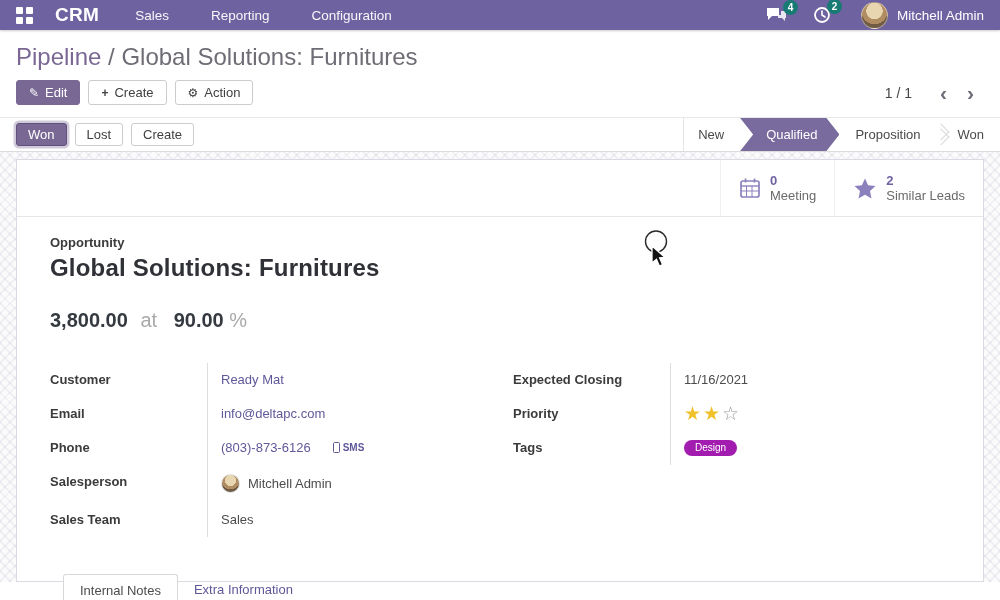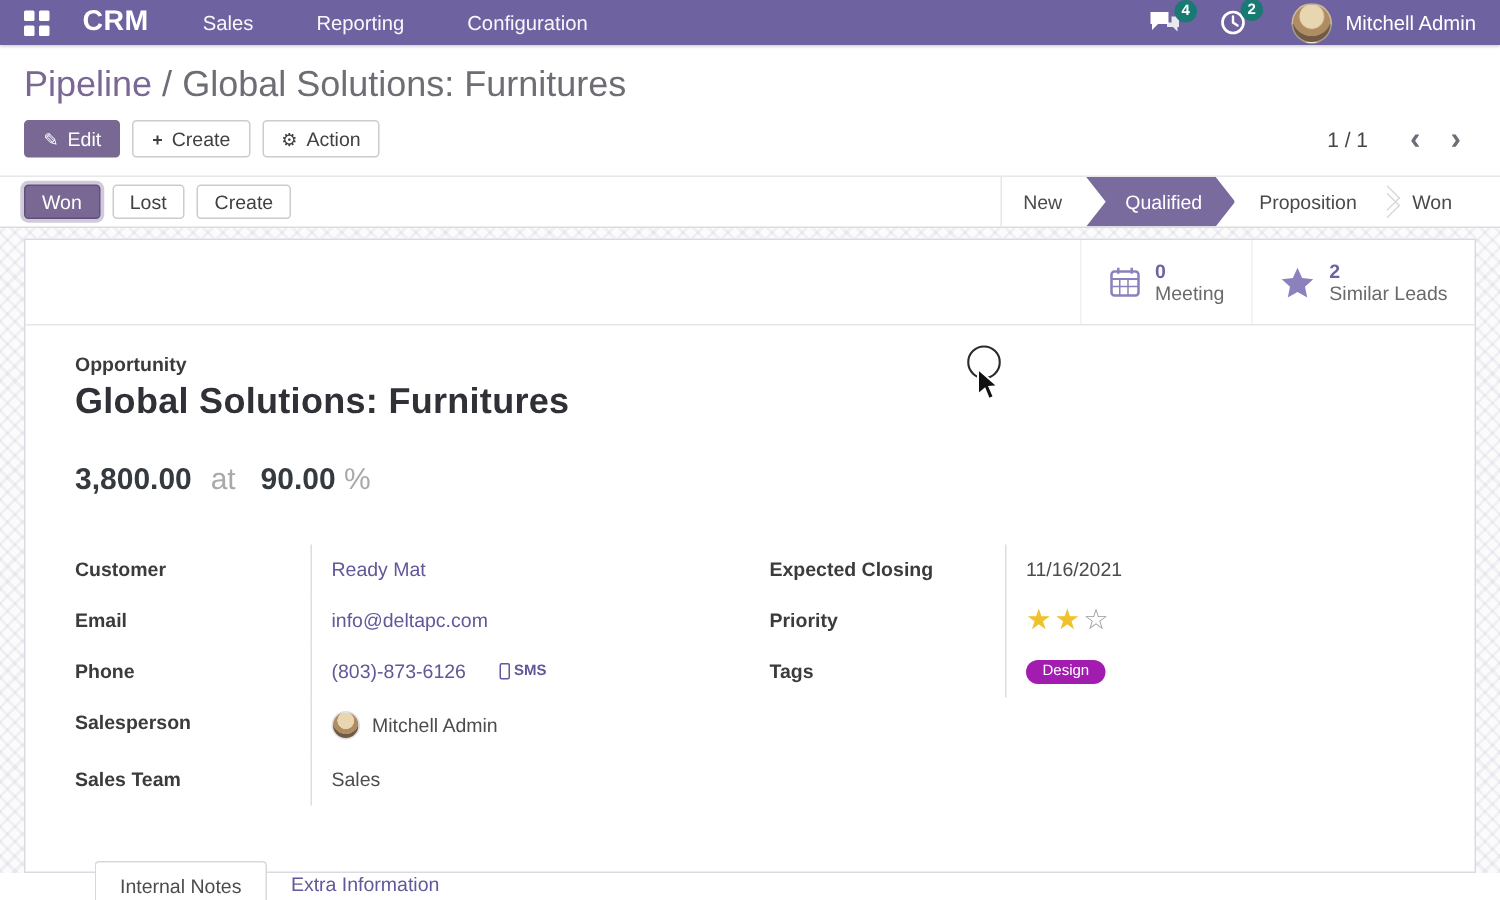--- a/index.html
+++ b/index.html
@@ -39,21 +39,21 @@
   .pager-arrow.first { margin-left:18px; }
 
   
   .status-bar { height:35px; border-top:1px solid #e8e8e8; border-bottom:1px solid #dcdcdc;
     background:#fff; display:flex; align-items:center; padding-left:16px; }
   .sbtn { font-size:13px; border-radius:3px; padding:3px 11px; border:1px solid #ccc;
     background:#fff; color:#404040; cursor:pointer; margin-right:8px; }
   .sbtn.active { background:#796894; border-color:#60517c; color:#fff;
     box-shadow:0 0 0 2.5px rgba(121,104,148,.35); }
   .stages { margin-left:auto; height:100%; display:flex; align-items:stretch;
-    border-left:1px solid #e5e5e5; padding-right:18px;text-align:center; }
+    border-left:1px solid #e5e5e5; padding-right:2px;text-align:center; }
   .stage { display:flex; align-items:center; padding:0 14px; font-size:13px; color:#4a4a4a; cursor:pointer; }
   .stage.arrow { background:#7a6b9e; color:#fff; padding:0 22px 0 26px; margin:0 2px;
     clip-path:polygon(0 0, calc(100% - 13px) 0, 100% 50%, calc(100% - 13px) 100%, 0 100%, 13px 50%); }
   .stage-sep { align-self:center; width:9px; height:33px; position:relative; }
   .stage-sep:before { content:""; position:absolute; left:0; top:3px; width:11px; height:11px;
     border-top:1px solid #d9d9d9; border-right:1px solid #d9d9d9; transform:rotate(45deg); transform-origin:center; top:8px; }
   .stage-sep:after { content:""; position:absolute; left:0; bottom:8px; width:11px; height:11px;
     border-bottom:1px solid #d9d9d9; border-right:1px solid #d9d9d9; transform:rotate(-45deg); }
 
   

